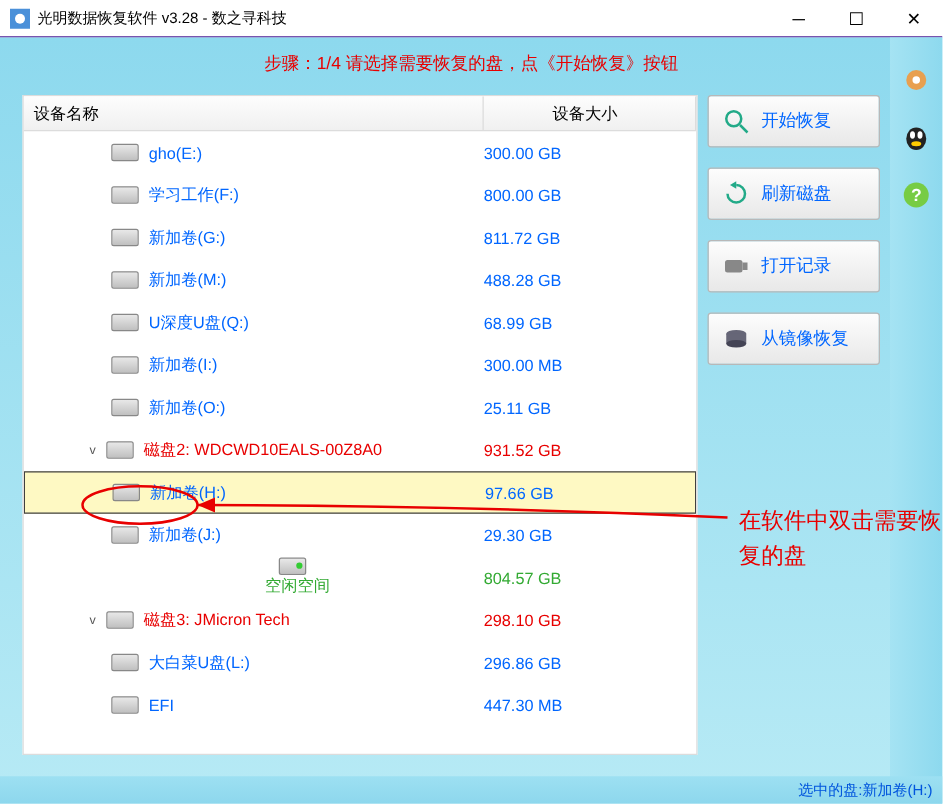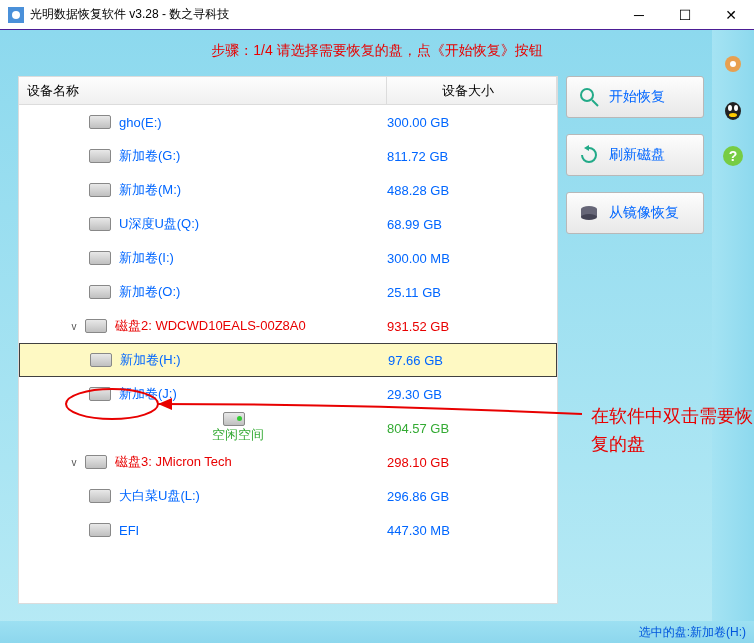--- a/index.html
+++ b/index.html
@@ -64,20 +64,27 @@
           <div class="row ">
             <div class="cell-name indent2">
               <span class="drive-icon"></span>
               <span>gho(E:)</span>
             </div>
             <div class="cell-size">300.00 GB</div>
           </div>
           <div class="row ">
             <div class="cell-name indent2">
               <span class="drive-icon"></span>
+              <span>学习工作(F:)</span>
+            </div>
+            <div class="cell-size">800.00 GB</div>
+          </div>
+          <div class="row ">
+            <div class="cell-name indent2">
+              <span class="drive-icon"></span>
               <span>新加卷(G:)</span>
             </div>
             <div class="cell-size">811.72 GB</div>
           </div>
           <div class="row ">
             <div class="cell-name indent2">
               <span class="drive-icon"></span>
               <span>新加卷(M:)</span>
             </div>
             <div class="cell-size">488.28 GB</div>
@@ -168,20 +175,29 @@
         <span>开始恢复</span>
       </div>
       <div class="side-btn">
         <span class="bicon">
             <svg width="22" height="22">
               <path d="M11 4 A7 7 0 1 1 4 11" fill="none" stroke="#2a8" stroke-width="2"></path>
               <path d="M11 1 L11 7 L6 4 Z" fill="#2a8"></path>
             </svg>
           </span>
         <span>刷新磁盘</span>
+      </div>
+      <div class="side-btn">
+        <span class="bicon">
+            <svg width="22" height="22">
+              <rect x="2" y="6" width="14" height="10" rx="2" fill="#888"></rect>
+              <rect x="16" y="8" width="4" height="6" fill="#888"></rect>
+            </svg>
+          </span>
+        <span>打开记录</span>
       </div>
       <div class="side-btn">
         <span class="bicon">
             <svg width="22" height="22">
               <ellipse cx="11" cy="7" rx="8" ry="3" fill="#667"></ellipse>
               <rect x="3" y="7" width="16" height="8" fill="#667"></rect>
               <ellipse cx="11" cy="15" rx="8" ry="3" fill="#445"></ellipse>
             </svg>
           </span>
         <span>从镜像恢复</span>

